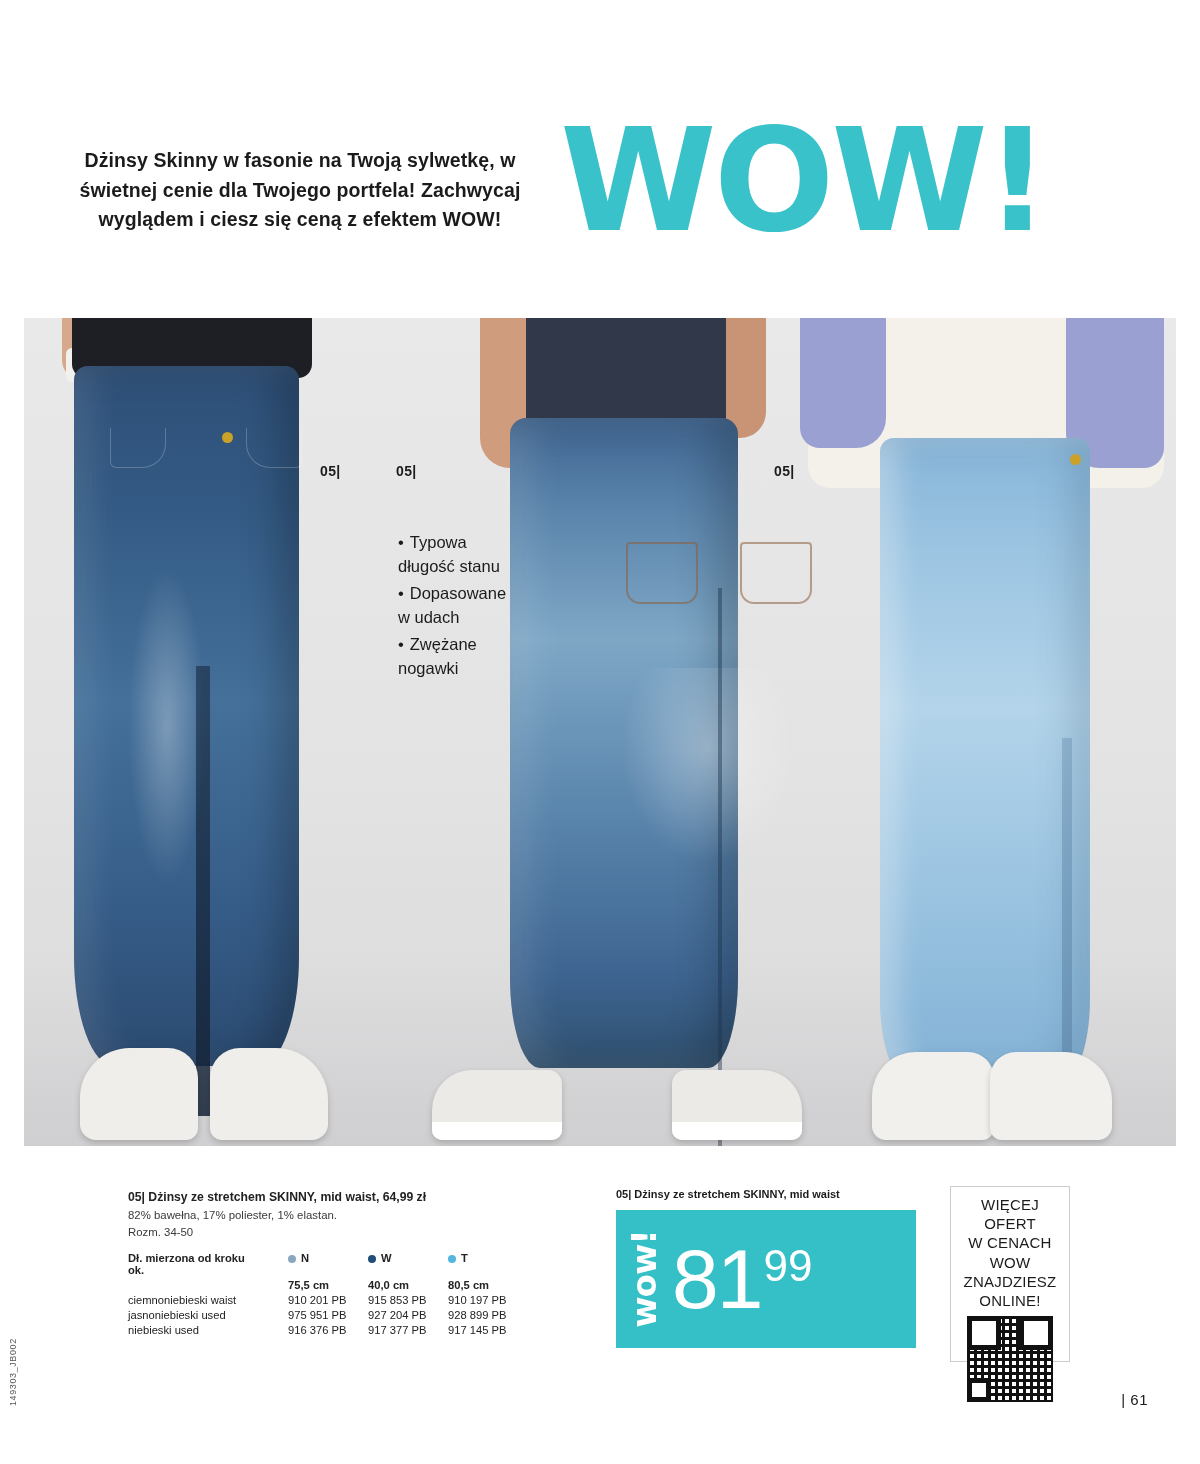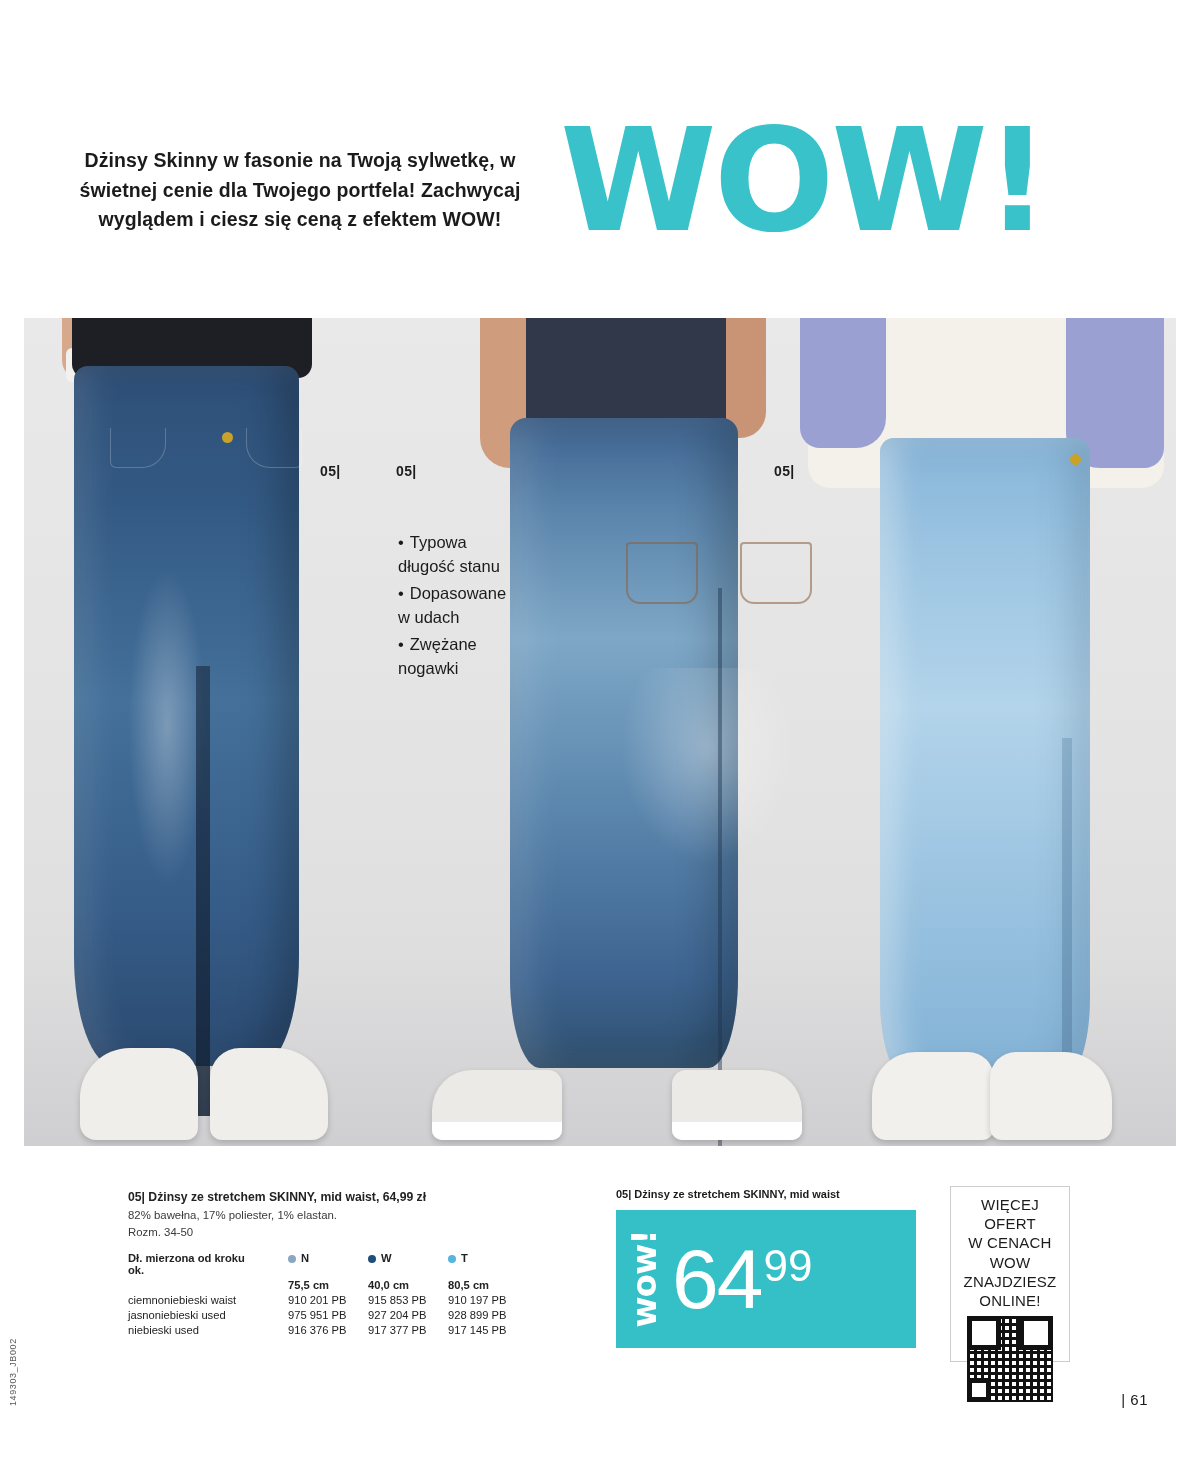--- a/index.html
+++ b/index.html
@@ -425,21 +425,21 @@
     </tbody>
       </table>
   </div>
 
   <div class="price-code">05| Dżinsy ze stretchem SKINNY, mid waist</div>
 
   <div class="price-box">
     <div class="wow-vertical">
       <span>wow!</span>
     </div>
-    <div class="price-main">64</div>
+    <div class="price-main">81</div>
     <div class="price-cents">99</div>
   </div>
 
   <div class="qr-box">
     <div class="qr-text">WIĘCEJ OFERT</div>
     <div class="qr-text">W CENACH</div>
     <div class="qr-text">WOW</div>
     <div class="qr-text">ZNAJDZIESZ</div>
     <div class="qr-text">ONLINE!</div>
     <div class="qr-code">

